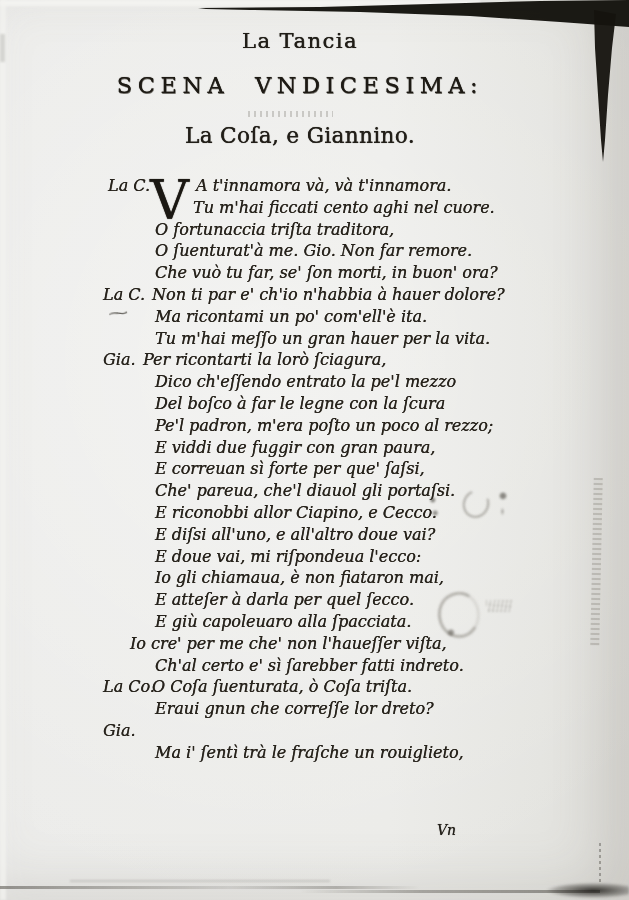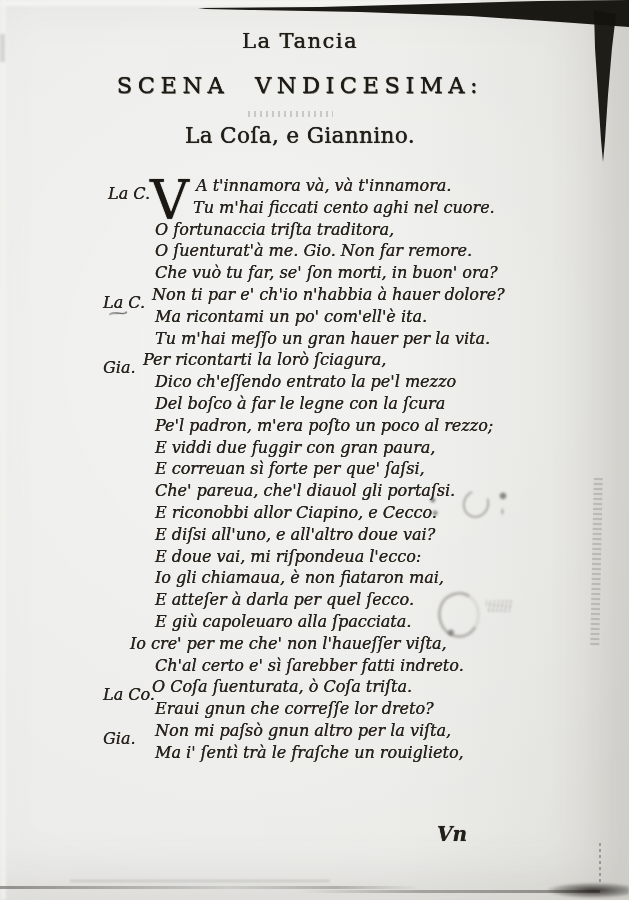--- a/index.html
+++ b/index.html
@@ -30,40 +30,39 @@
   .characters{
     top:123px;font-size:21.5px;letter-spacing:0.4px;color:#211e18;
     text-shadow:0 0 0.7px #2a2720, 0.4px 0.4px 0 rgba(40,36,28,0.5);
   }
   .verse{
     position:absolute;left:103px;top:176px;width:480px;
     font-style:italic;font-size:16px;color:#26221b;
     text-shadow:0 0 0.6px rgba(38,33,26,0.85), 0.4px 0.4px 0 rgba(46,41,32,0.35);
   }
   .vline{position:relative;height:21.8px;white-space:nowrap;}
-  .vline .spk{position:absolute;left:0;top:8px;}
+  .vline .spk{position:absolute;left:0;top:0;}
   .vline .txt{position:absolute;left:52px;top:0;}
   .vline.first  .spk{left:5px;}
   .vline.first  .txt{left:93px;}
   .vline.second .txt{left:90px;}
   .vline.norm   .txt{left:52px;}
   .vline.stanza .txt{left:27px;}
   .vline.spk    .txt{left:52px;}
   .vline.spk2   .txt{left:40px;}
   .vline.spk3   .txt{left:49px;}
   .drop-cap{
     position:absolute;left:150px;top:174px;
     font-size:54px;line-height:54px;font-style:normal;color:#1b1813;
     text-shadow:0 0 1px #221e17;
   }
   .catchword{
     position:absolute;left:437px;top:822px;
-    font-style:italic;font-size:20px;color:#221f19;
+    font-style:italic;font-size:14px;color:#221f19;
     text-shadow:0 0 0.7px #2a2620;
-    font-weight:bold;
   }
   .margin-mark{
     position:absolute;left:106px;top:303px;
     font-size:17px;color:rgba(55,52,45,0.75);
     transform:scaleX(1.7) rotate(-6deg);transform-origin:left center;
     filter:blur(0.3px);
   }
   
   .artifact{position:absolute;pointer-events:none;}
   .edge-band-top{
@@ -197,21 +196,20 @@
       </div>
       <div class="vline spk3">
         <span class="spk">La Co.</span>
         <span class="txt">O Coſa ſuenturata, ò Coſa triſta.</span>
       </div>
       <div class="vline norm">
         <span class="txt">Eraui gnun che correſſe lor dreto?</span>
       </div>
       <div class="vline spk">
         <span class="spk">Gia.</span>
-        <span class="txt">Non mi paſsò gnun altro per la viſta,</span>
       </div>
       <div class="vline norm">
         <span class="txt">Ma i' ſentì trà le fraſche un rouiglieto,</span>
       </div>
     </div>
   <div class="margin-mark">~</div>
   <div class="catchword">Vn</div>
 
   <div class="artifact edge-white-top"></div>
   <div class="artifact edge-white-left"></div>

